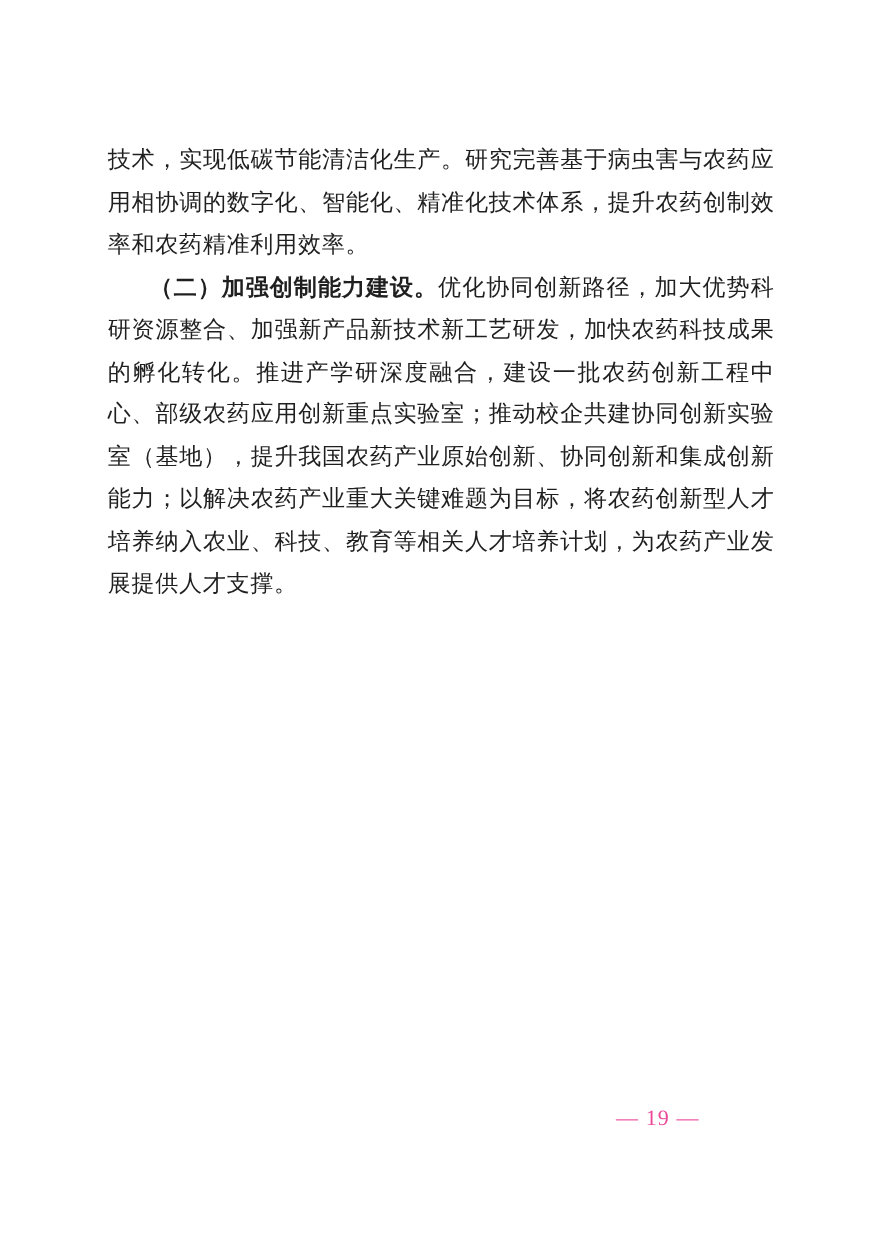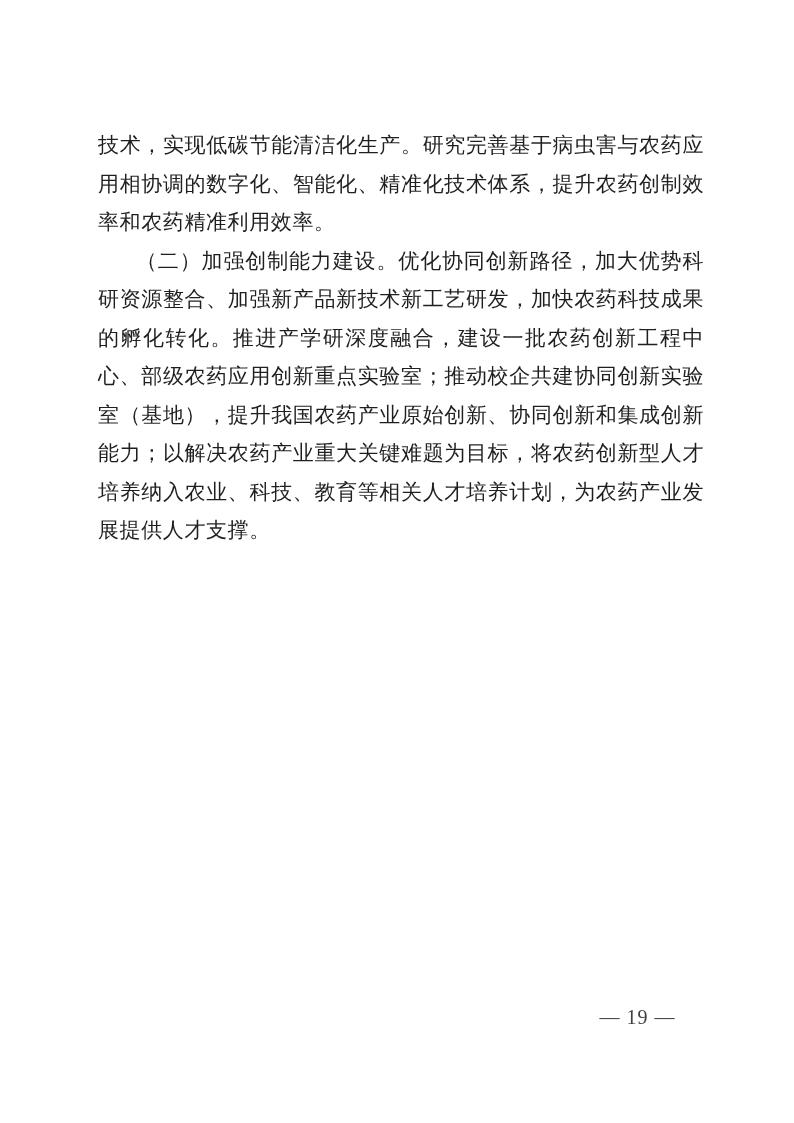--- a/index.html
+++ b/index.html
@@ -29,30 +29,29 @@
     line-height: 38.5px;
     text-align: justify;
     text-justify: inter-ideograph;
     letter-spacing: 0.6px;
     word-break: break-all;
   }
   .para.indent {
     text-indent: 38px;
   }
   .lead {
-    font-weight: 400;
+    font-weight: 700;
   }
   .footer {
     position: absolute;
     left: 560px;
     top: 1003px;
     width: 155px;
-    text-align: center;
     font-size: 20px;
-    color: #404040;
+    color: #ec4899;
     letter-spacing: 1px;
     line-height: 28px;
   }
 </style>
 </head>
 <body>
 
 <div class="page">
   <div class="content">
 

